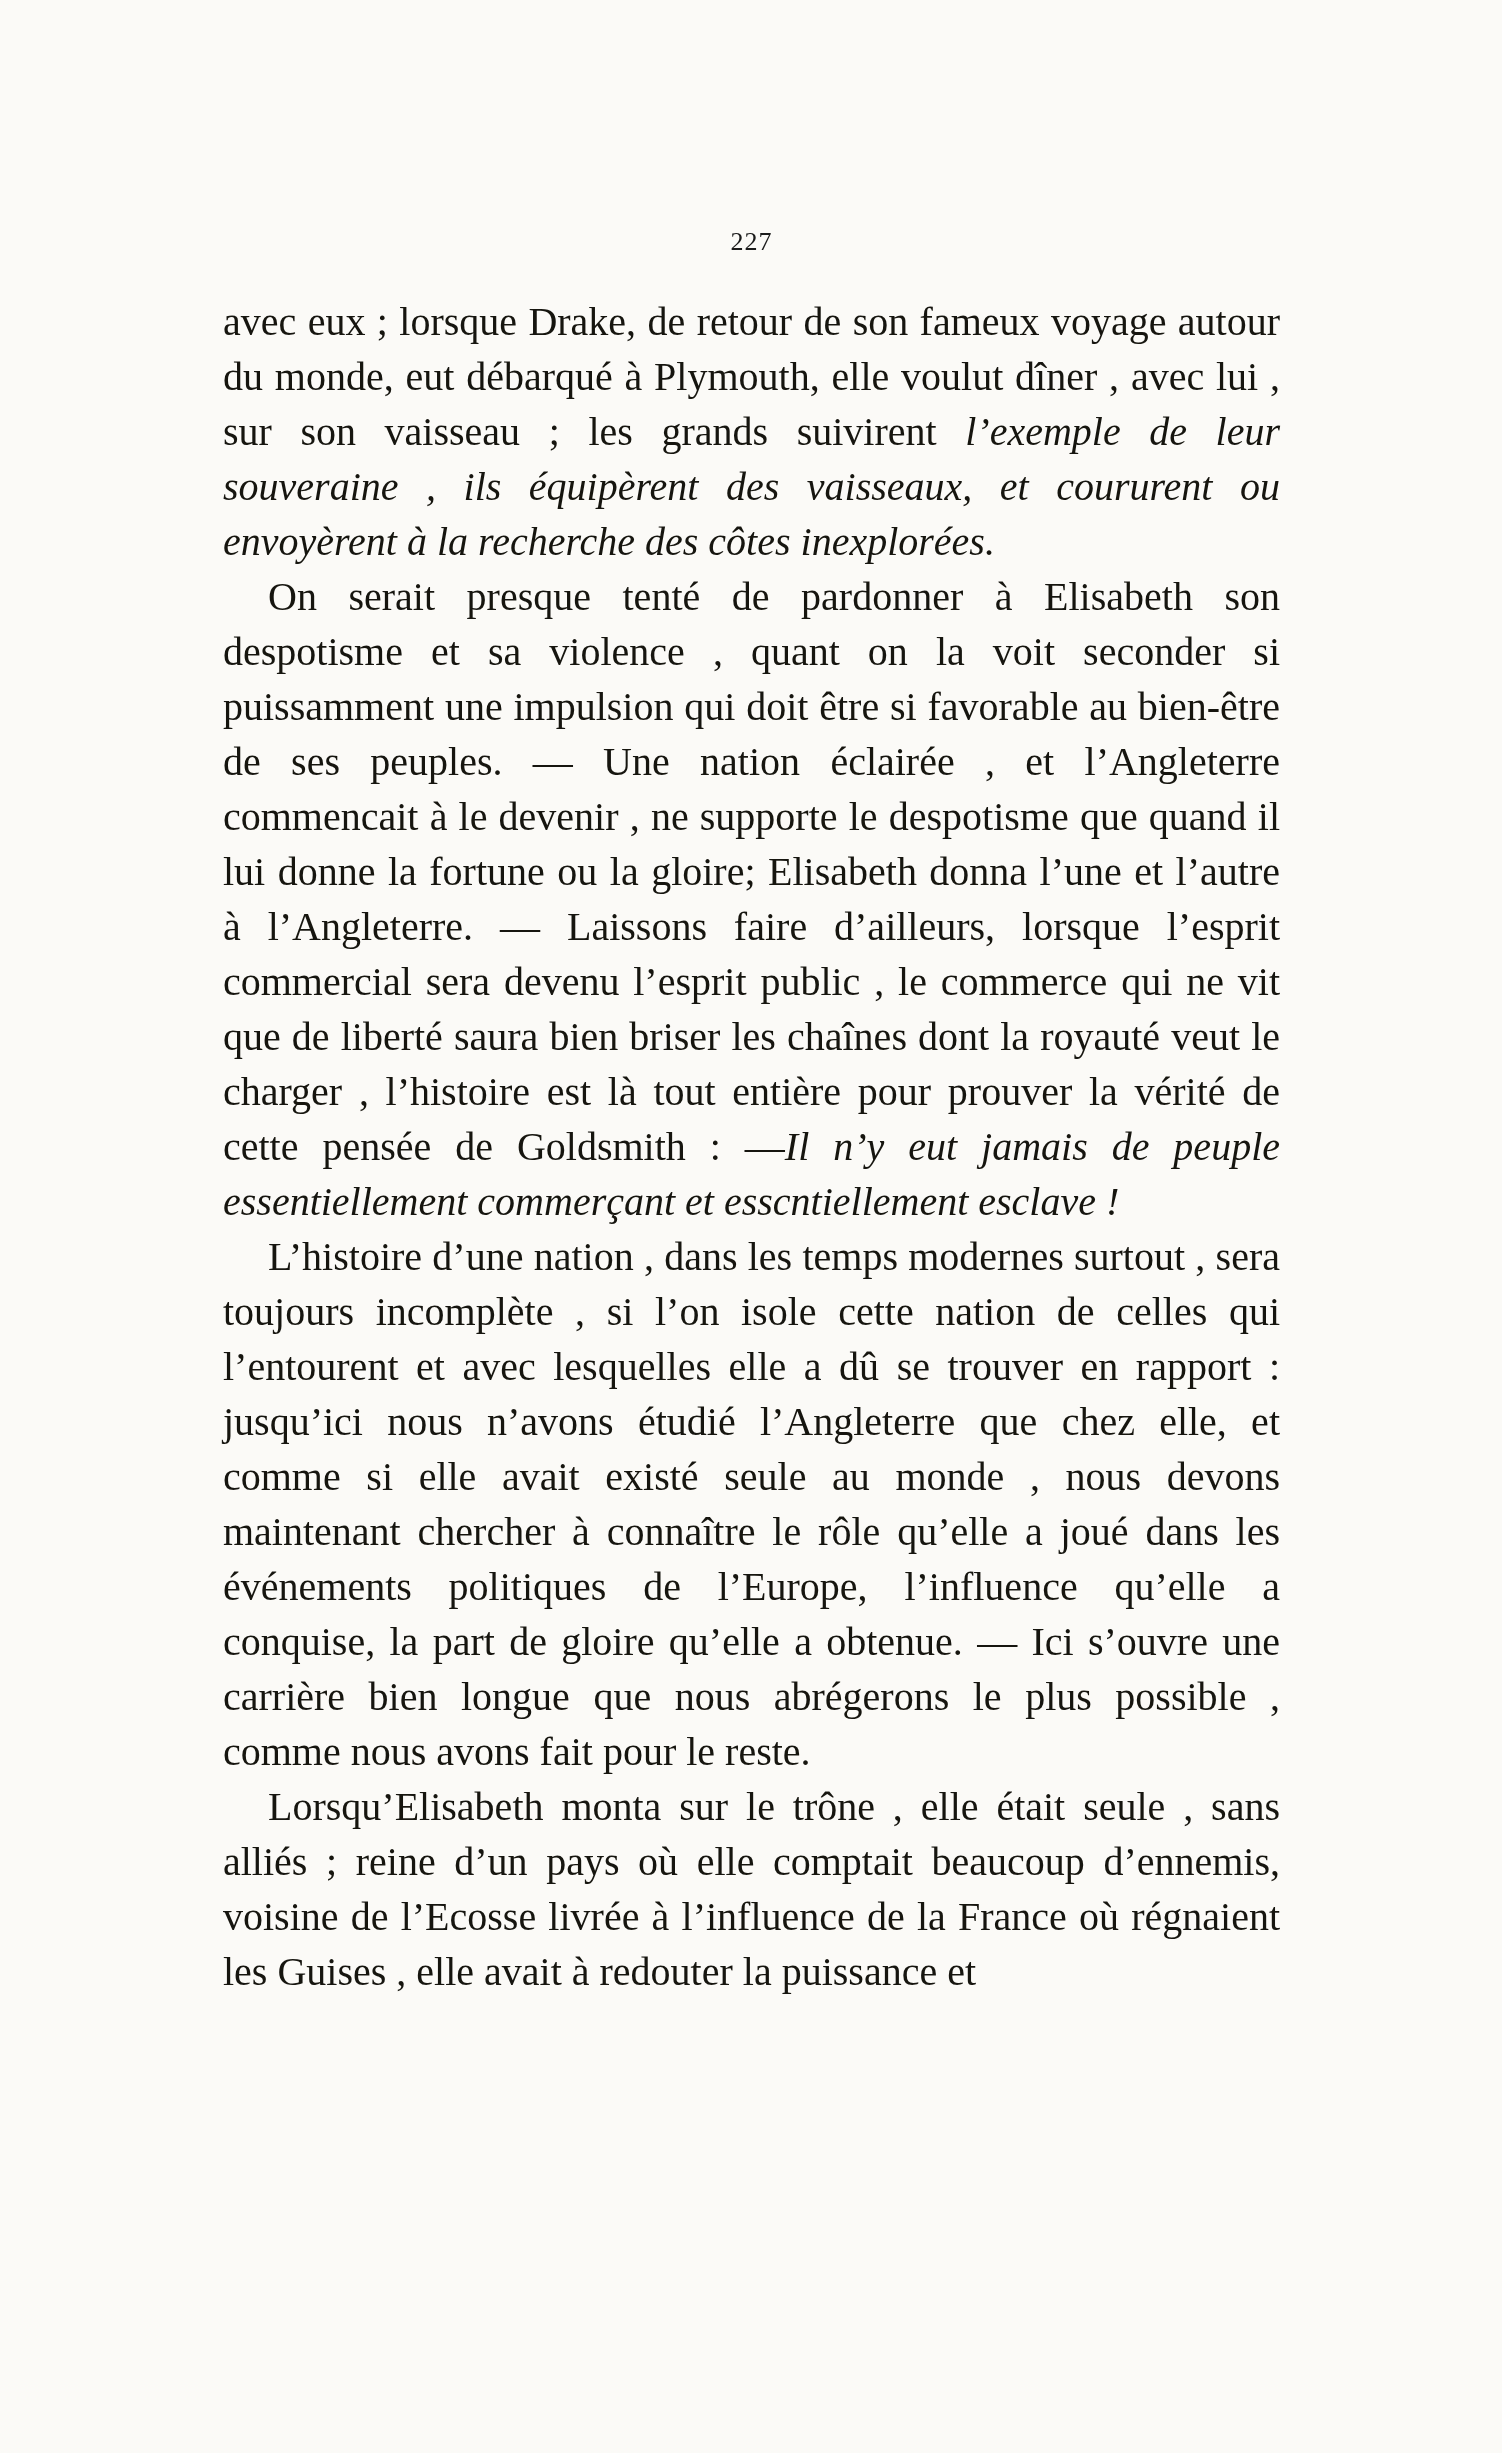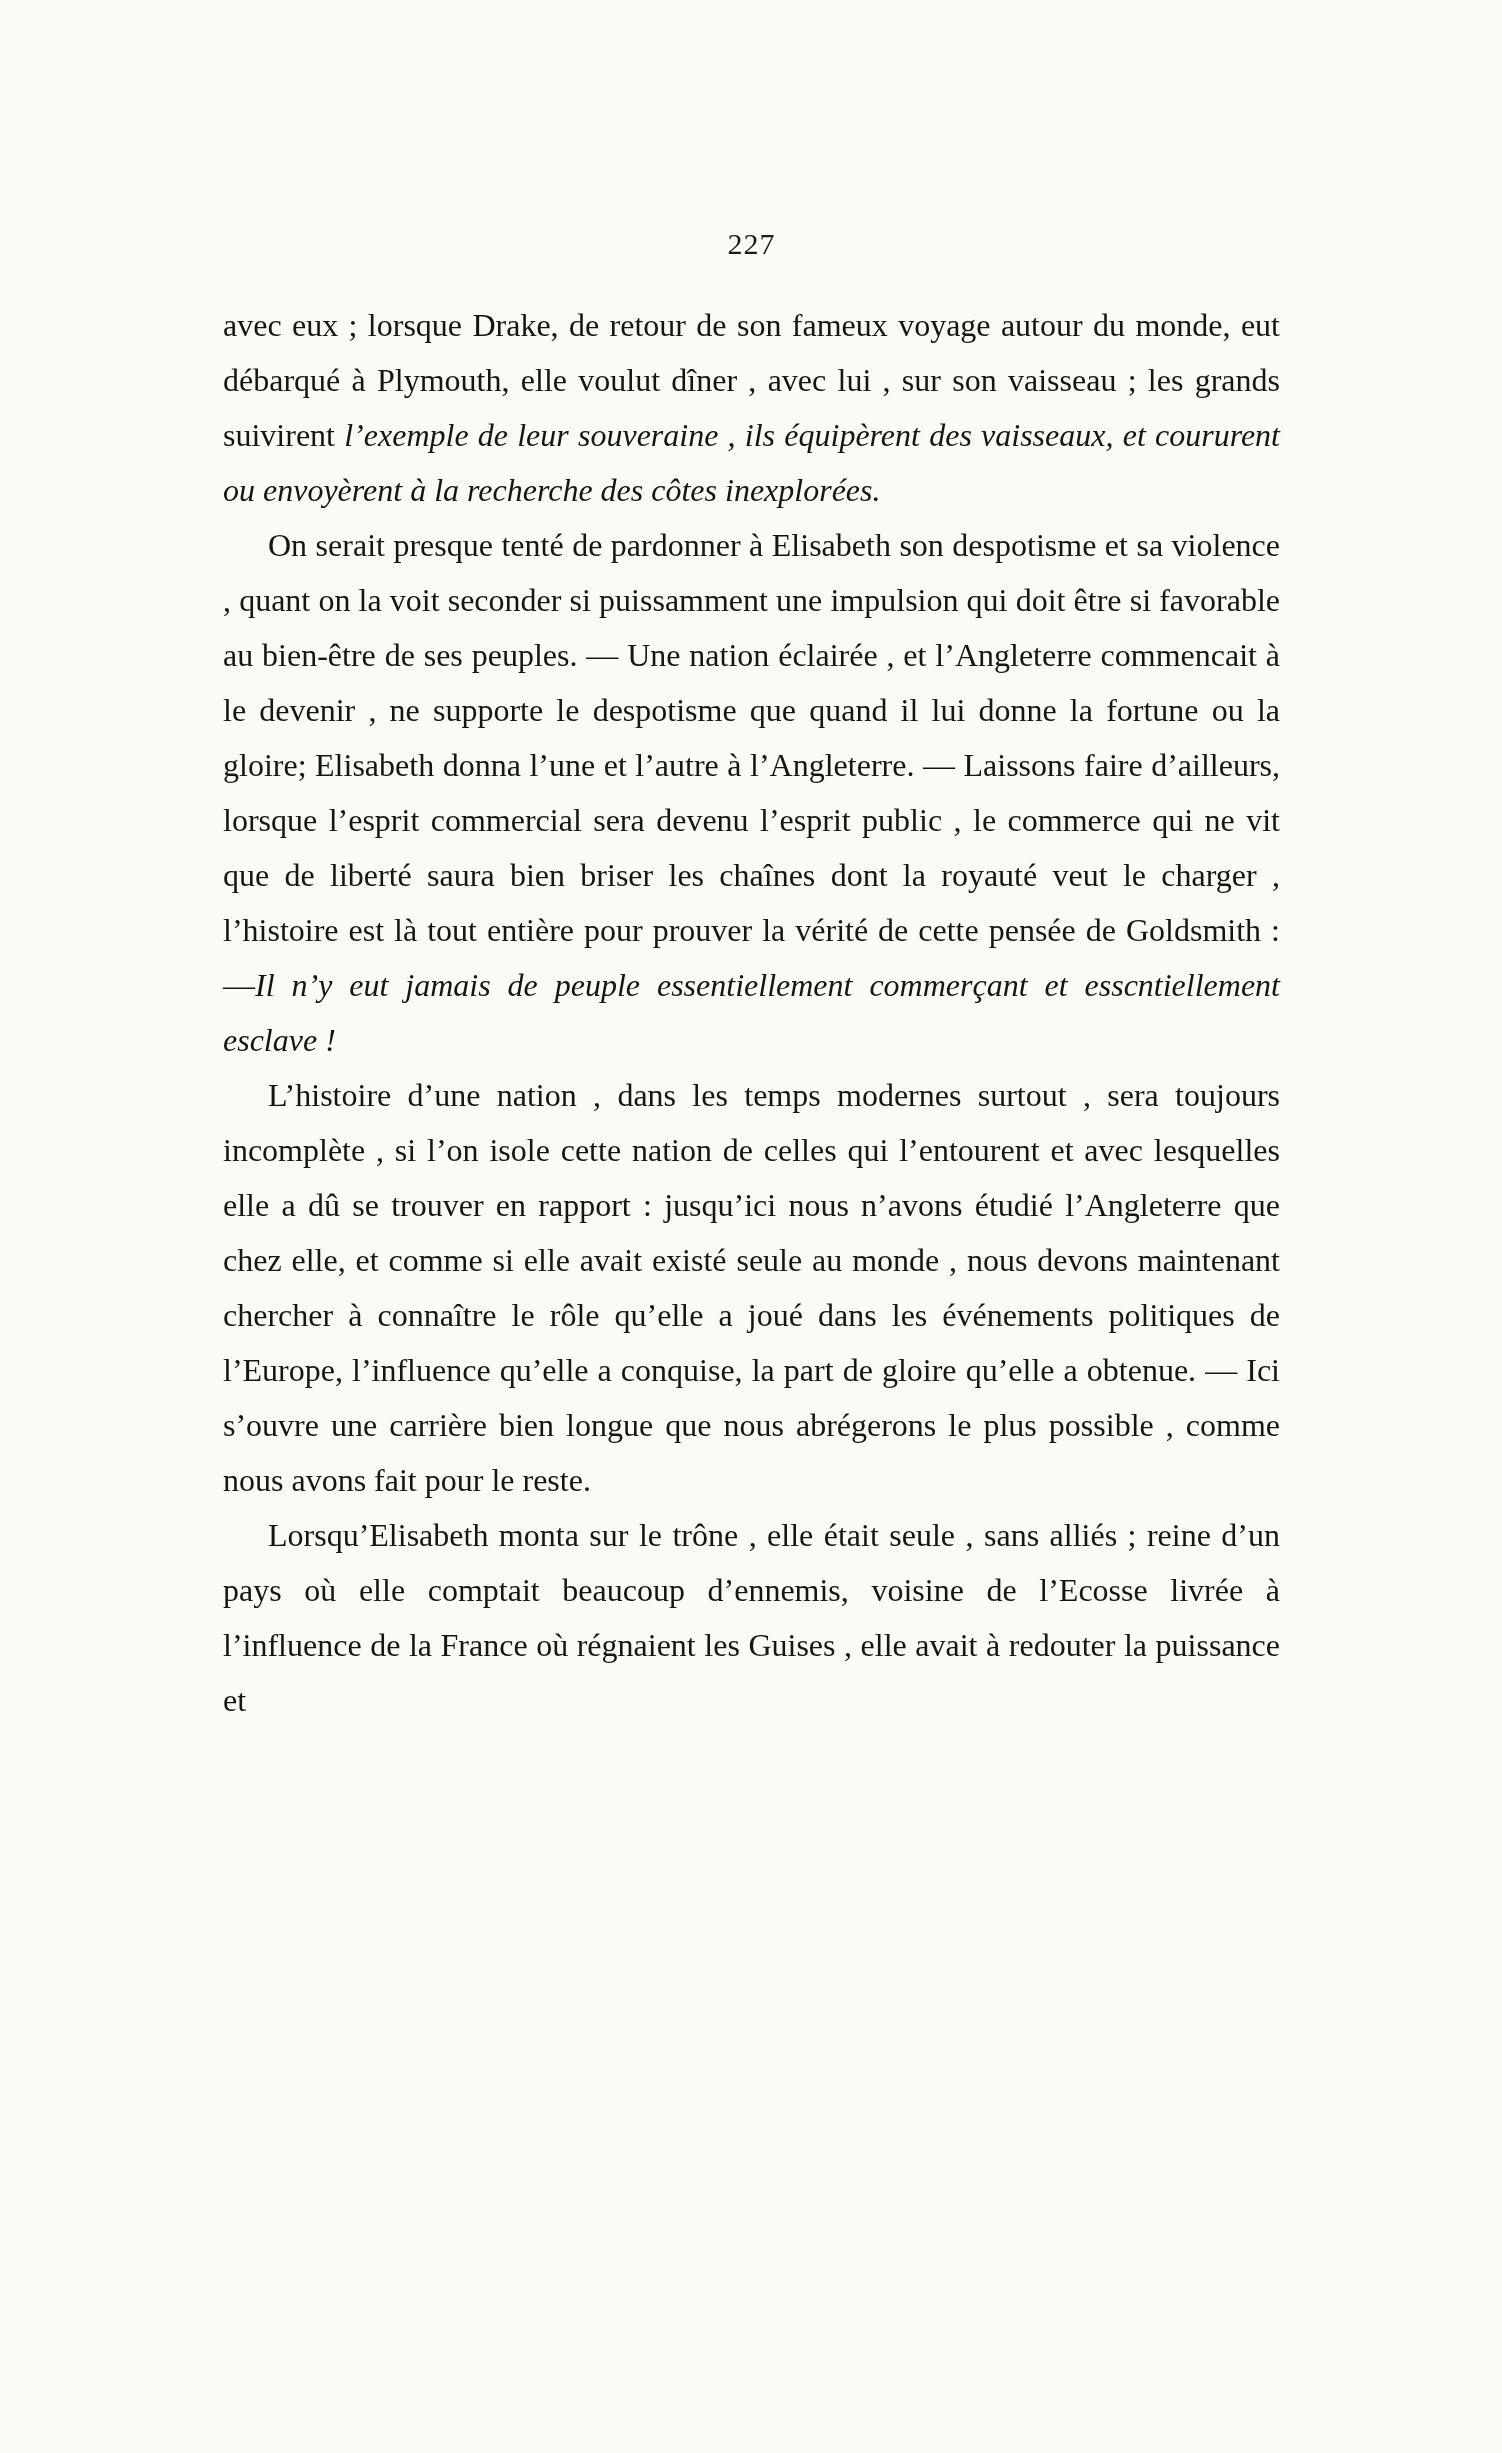--- a/index.html
+++ b/index.html
@@ -16,28 +16,28 @@
   }
   .content {
     position: absolute;
     left: 223px;
     top: 227px;
     width: 1057px;
   }
   .page-number {
     text-align: center;
     font-family: "Liberation Serif", serif;
-    font-size: 30px;
+    font-size: 26px;
     color: #1b1b1b;
     letter-spacing: 1px;
     margin-bottom: 37px;
   }
   .body-text {
     font-family: "Liberation Serif", serif;
-    font-size: 32px;
+    font-size: 40px;
     line-height: 55px;
     color: #16150f;
     text-align: justify;
     text-justify: inter-word;
     -webkit-font-smoothing: antialiased;
   }
   p.para {
     margin: 0;
     text-indent: 45px;
   }

